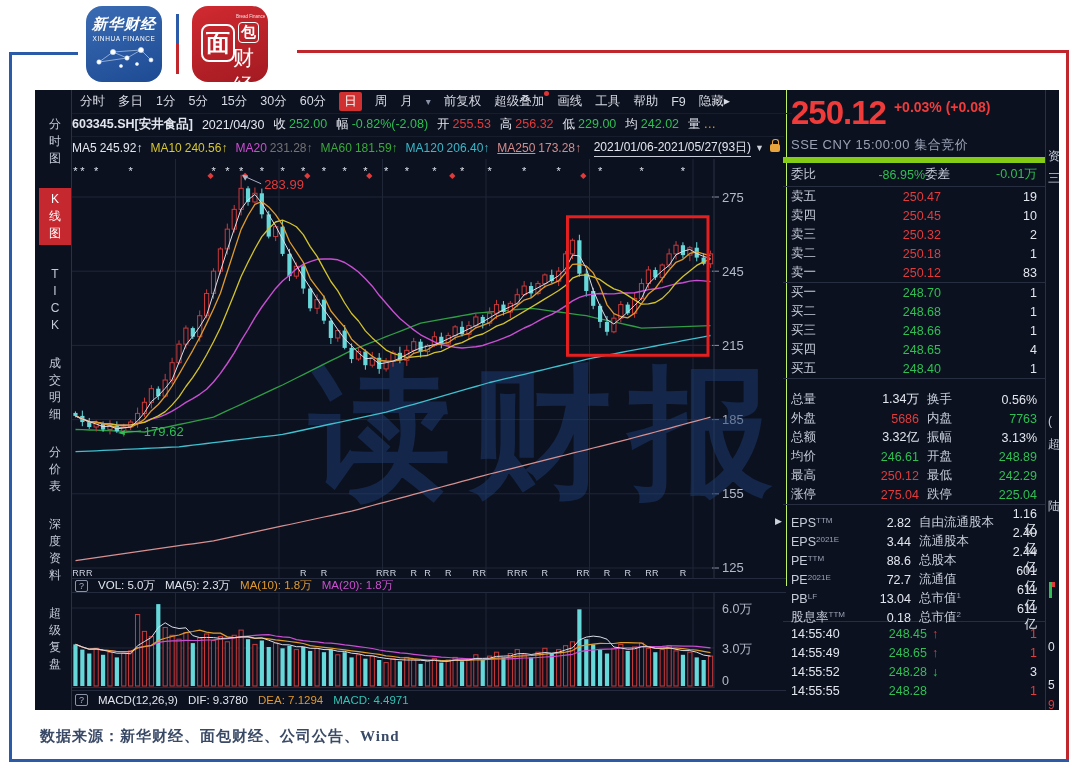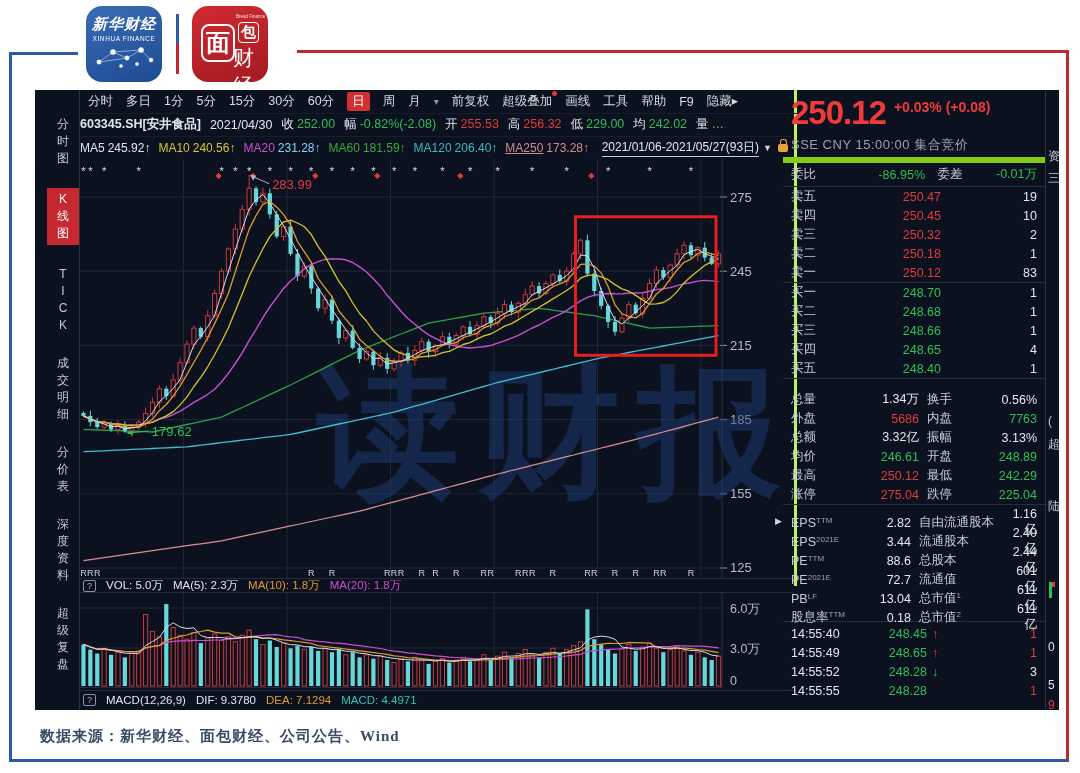--- a/index.html
+++ b/index.html
@@ -14,21 +14,21 @@
   .logo-xinhua .t1{font-size:15px;font-weight:bold;font-style:italic;margin-top:9px;letter-spacing:1px}
   .logo-xinhua .t2{font-size:6.5px;letter-spacing:.6px;margin-top:1px}
   .logo-bread{left:192px;top:6px;background:linear-gradient(160deg,#d12a31,#a31a21)}
   .logo-bread .mian{position:absolute;left:9px;top:18px;width:30px;height:34px;border:2.5px solid #fff;border-radius:8px;
         font-size:24px;font-weight:bold;text-align:center;line-height:34px}
   .logo-bread .bao{position:absolute;left:46px;top:16px;font-size:15px;font-weight:bold;border:1.5px solid #fff;border-radius:4px;padding:0 2px}
   .logo-bread .bf{position:absolute;left:44px;top:8px;font-size:4.5px;opacity:.85}
   .logo-bread .caijing{position:absolute;left:41px;top:38px;font-size:21px;font-weight:normal;letter-spacing:1px}
   
   #app{position:absolute;left:35px;top:90px;width:1023px;height:620px;background:#0c1120;color:#d7dbe4;font-size:12px}
-  #left{position:absolute;left:12px;top:0;width:747px;height:496px;border-right:3px solid #bef264}
+  #left{position:absolute;left:4px;top:0;width:747px;height:496px;border-right:1px solid #bef264}
   .tb{position:absolute;left:33px;width:712px;height:23px;display:flex;align-items:center;white-space:nowrap;overflow:hidden}
   #tb1{top:0;gap:13px;padding-left:8px;font-size:12.5px;border-bottom:1px solid #161d2c}
   #tb2{top:23px;gap:9px;font-size:12.5px;border-bottom:1px solid #161d2c}
   #tb3{top:46px;gap:8px;font-size:12px}
   .menu-item{color:#d7dbe4;position:relative;cursor:default}
   .menu-item.active{background:#d03030;color:#fff;padding:1px 5px;border-radius:2px}
   .menu-item.muted{color:#8b93a6;font-size:10px}
   .menu-item .reddot{position:absolute;right:-5px;top:-2px;width:5px;height:5px;border-radius:50%;background:#e03434}
   .kv{display:flex;gap:3px;align-items:baseline}
   .kv .k{color:#e3e6ee}
@@ -178,21 +178,21 @@
         <span class="kv">
           <span style="color: rgb(227, 230, 238);">MA5</span>
           <span style="color: rgb(227, 230, 238);">245.92↑</span>
         </span>
         <span class="kv">
           <span style="color: rgb(214, 199, 46);">MA10</span>
           <span style="color: rgb(214, 199, 46);">240.56↑</span>
         </span>
         <span class="kv">
           <span style="color: rgb(204, 79, 208);">MA20</span>
-          <span style="color: #7dd3fc;">231.28↑</span>
+          <span style="color: #737373;">231.28↑</span>
         </span>
         <span class="kv">
           <span style="color: rgb(58, 168, 58);">MA60</span>
           <span style="color: rgb(58, 168, 58);">181.59↑</span>
         </span>
         <span class="kv">
           <span style="color: rgb(57, 185, 201);">MA120</span>
           <span style="color: rgb(57, 185, 201);">206.40↑</span>
         </span>
         <span class="kv">
@@ -656,21 +656,21 @@
 
   <div id="quote">
     <div id="qp-price-row">
       <span id="qp-price">250.12</span>
       <span id="qp-change">+0.03% (+0.08)</span>
     </div>
     <div id="qp-exch">SSE  CNY  15:00:00  集合竞价</div>
     <div id="qp-weibi">
       <span class="lab">委比</span>
       <span class="c-g num-right">-86.95%</span>
-      <span class="lab" style="text-align:center">委差</span>
+      <span class="lab" style="">委差</span>
       <span class="c-g num-right">-0.01万</span>
     </div>
     <div id="qp-asks">
         <div class="ob-row">
           <span class="lab">卖五</span>
           <span class="c-r num-right">250.47</span>
           <span class="c-w num-right">19</span>
         </div>
         <div class="ob-row">
           <span class="lab">卖四</span>

